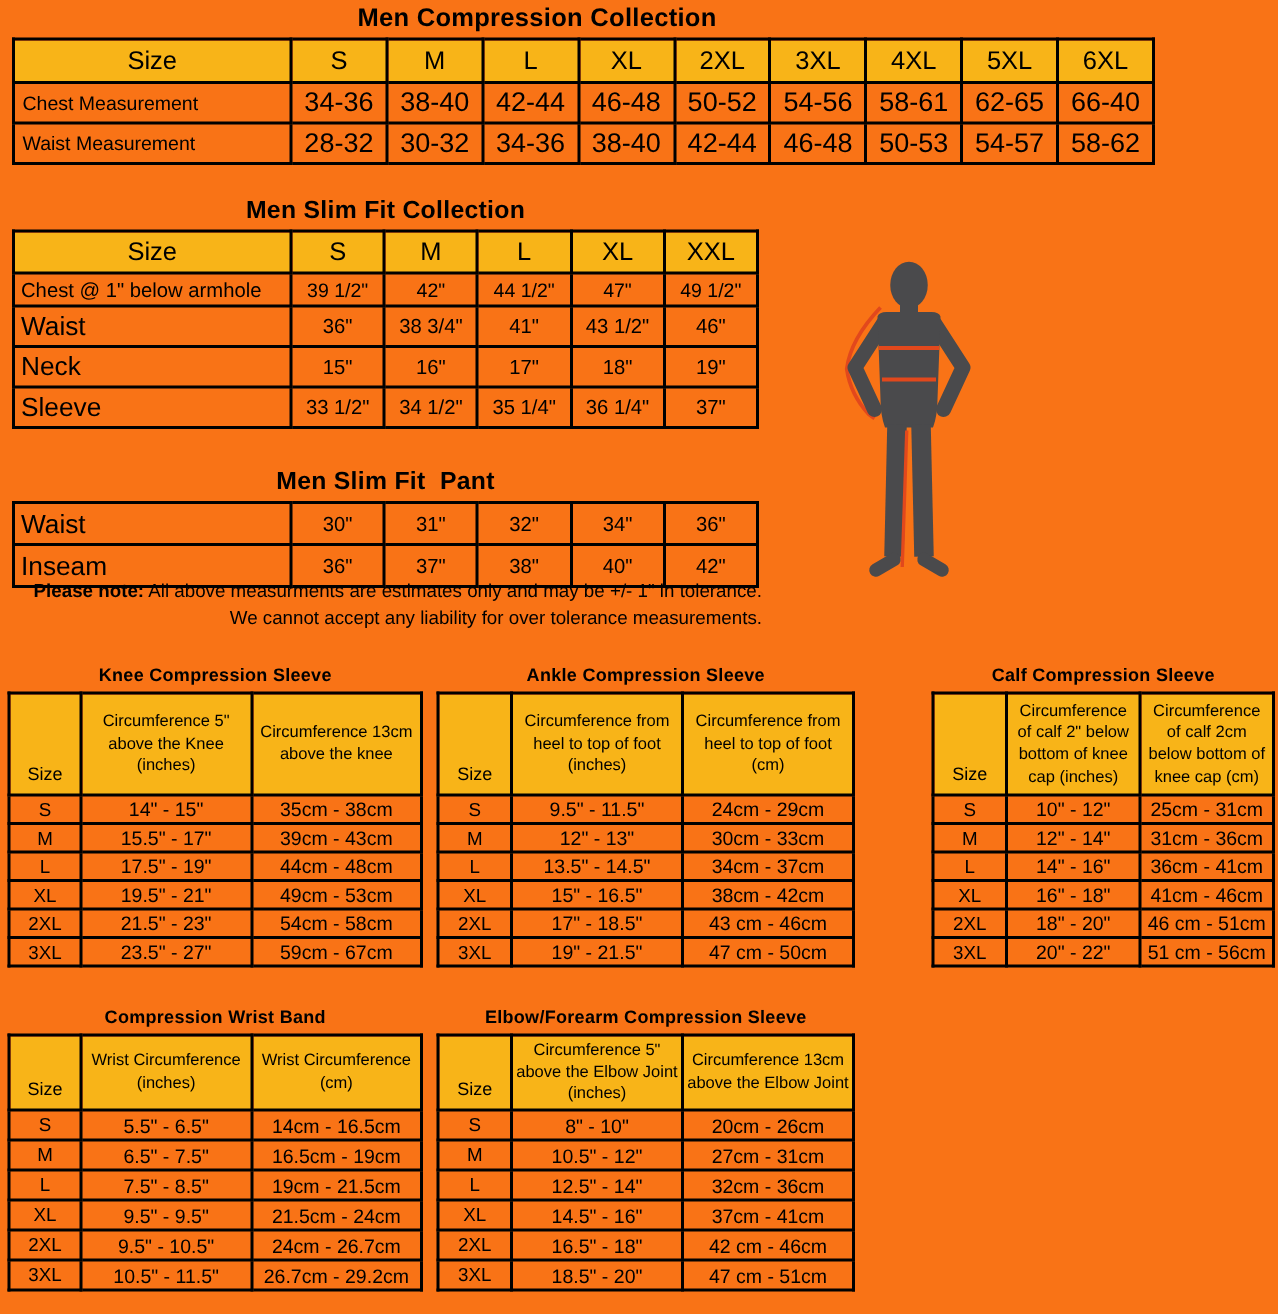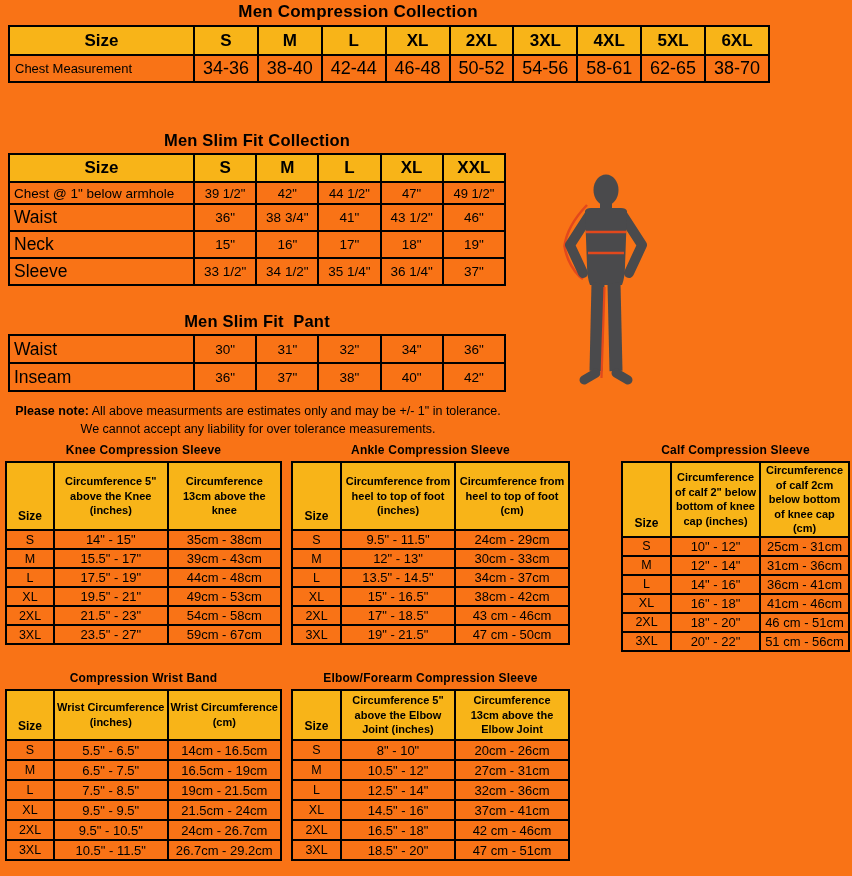--- a/index.html
+++ b/index.html
@@ -22,21 +22,21 @@
   }
   #sec-compression .tbl-title{width:700px;font-size:17px;}
   #sec-pant .tbl-title{white-space:pre;}
   .sm-title .tbl-title{font-size:12px;line-height:18px;margin-bottom:2px;}
 
   table.grid{border-collapse:collapse;table-layout:fixed;width:100%;}
   table.grid th,table.grid td{
     border:2px solid #000;text-align:center;vertical-align:middle;
     overflow:hidden;padding:0 2px;
   }
-  table.grid th{background:var(--amber);font-weight:bold;}
+  table.grid th{background:var(--amber);font-weight:normal;}
 
   
   .t-top th{height:29px;font-size:17px;}
   .t-top td{height:27px;font-size:18px;}
   .t-top td:first-child{text-align:left;padding-left:5px;font-size:13px;}
 
   #tbl-slimfit th{height:28px;font-size:17px;}
   #tbl-slimfit td{height:27px;font-size:13.5px;}
   #tbl-slimfit td:first-child{text-align:left;padding-left:4px;font-size:17.5px;}
   #tbl-slimfit tbody tr:first-child td{height:22px;font-size:13px;}
@@ -47,21 +47,21 @@
 
   
   .t-small th{font-size:11px;line-height:1.32;padding:2px 6px;height:68px;vertical-align:middle;}
   .t-small th:first-child{vertical-align:bottom;padding-bottom:4px;font-size:12px;}
   .t-small td{height:19px;font-size:13px;}
   .t-small td:first-child{font-size:12.5px;}
   .t-small2 th{height:50px;}
   .t-small2 td{height:20px;}
 
   .note{
-    position:absolute;left:8px;top:402px;width:500px;text-align:center;
+    position:absolute;left:8px;top:385px;width:500px;text-align:right;
     font-size:12.5px;line-height:18px;
   }
   .note b{font-weight:bold;}
 
   #figure-wrap{position:absolute;left:556px;top:172px;width:100px;height:220px;}
   .fig-body{fill:var(--figure);}
   .fig-stroke{stroke:var(--figure);fill:none;}
   .fig-line{stroke:var(--accent);fill:none;}
 </style>
 </head>
@@ -93,21 +93,33 @@
           <tr>
             <td>Chest Measurement</td>
             <td>34-36</td>
             <td>38-40</td>
             <td>42-44</td>
             <td>46-48</td>
             <td>50-52</td>
             <td>54-56</td>
             <td>58-61</td>
             <td>62-65</td>
-            <td>38-70</td>
+            <td>66-40</td>
+          </tr>
+          <tr>
+            <td>Waist Measurement</td>
+            <td>28-32</td>
+            <td>30-32</td>
+            <td>34-36</td>
+            <td>38-40</td>
+            <td>42-44</td>
+            <td>46-48</td>
+            <td>50-53</td>
+            <td>54-57</td>
+            <td>58-62</td>
           </tr>
         </tbody>
       </table>
   </div>
 
   <div class="sec" id="sec-slimfit" style="left:8px;top:130px;width:498px;">
     <div class="tbl-title">Men Slim Fit Collection</div>
     <table class="grid" id="tbl-slimfit">
       <colgroup>
           <col style="width:185px">

